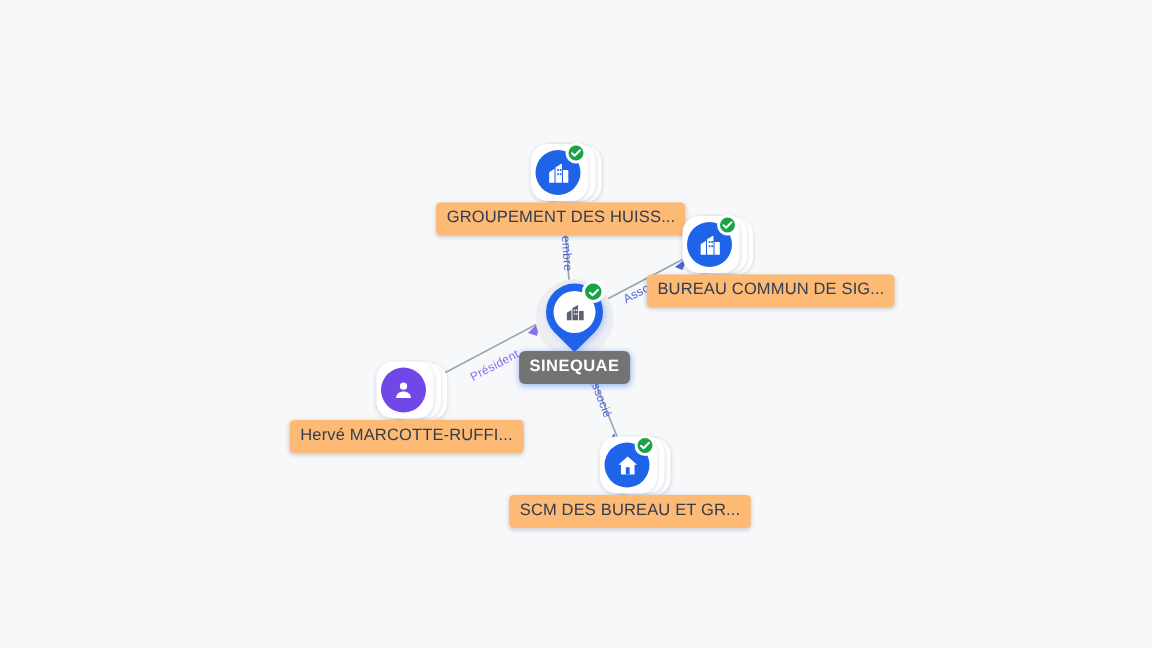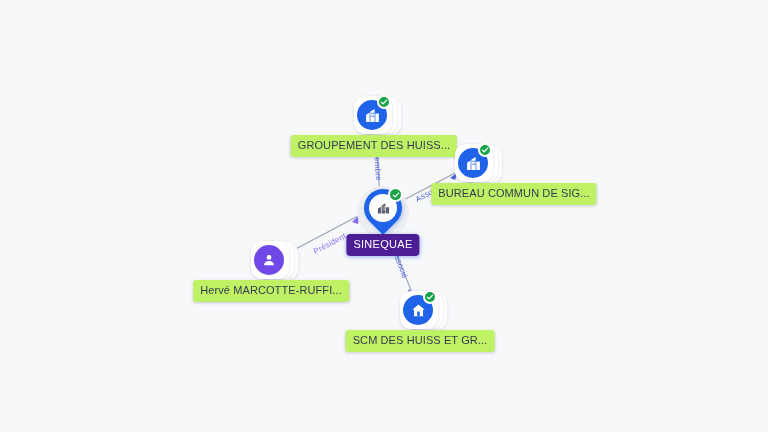--- a/index.html
+++ b/index.html
@@ -93,35 +93,35 @@
     position:absolute;left:24px;top:-2px;
     width:15px;height:15px;border-radius:50%;
     background:#18a347;border:2px solid #fff;box-sizing:border-box;
     display:flex;align-items:center;justify-content:center;
   }
 
   
   .label{
     position:absolute;
     transform:translateX(-50%);
-    background:#bef264;
+    background:#fdba74;
     color:#333b4f;
     font-size:11px;
     line-height:13px;
     letter-spacing:.1px;
     white-space:nowrap;
     padding:4px 7px 5px 7px;
     border-radius:3px;
     box-shadow:0 1px 3px rgba(35,45,80,.22);
   }
   .label.selected{
-    background:#4c1d95;
+    background:#737373;
     color:#ffffff;
     border-radius:4px;
-    font-weight:normal;
+    font-weight:bold;
     letter-spacing:.3px;
     box-shadow:0 1px 4px rgba(31,99,232,.45);
   }
 
   
   .elabel{
     position:absolute;
     font-size:8px;
     color:#4f63d8;
     white-space:nowrap;
@@ -264,16 +264,16 @@
             <rect x="10.2" y="13.4" width="3.6" height="6.8" fill="#1f63e8"></rect>
           </svg>
         </div>
         <div class="badge">
           <svg width="8" height="8" viewBox="0 0 12 12">
             <path d="M2 6.2 L4.6 8.8 L10 3.2" stroke="#ffffff" stroke-width="2" fill="none" stroke-linecap="round" stroke-linejoin="round"></path>
           </svg>
         </div>
       </div>
     </div>
-    <div class="label" style="left:0px;top:18px;">SCM DES HUISS ET GR...</div>
+    <div class="label" style="left:0px;top:18px;">SCM DES BUREAU ET GR...</div>
   </div>
 
 </div>
 
 </body></html>

